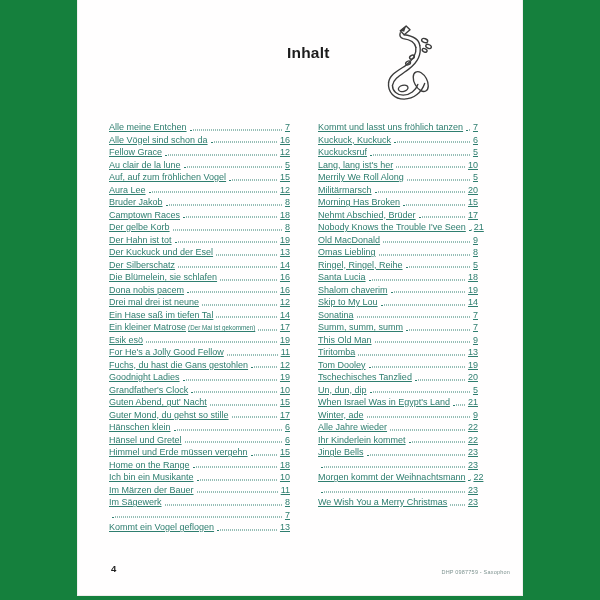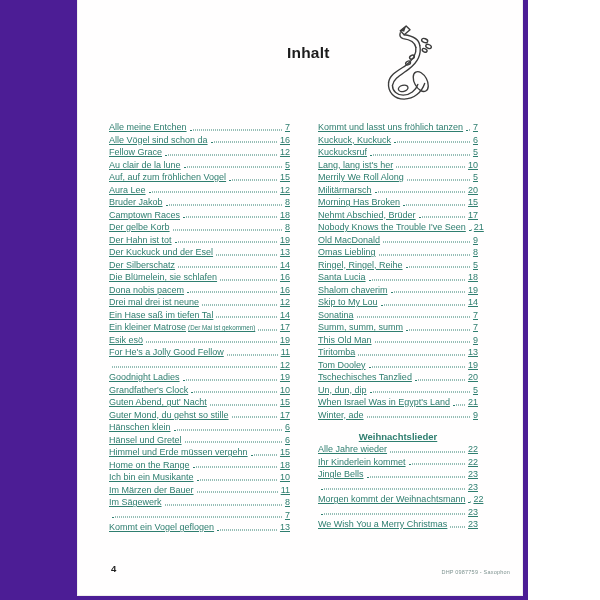--- a/index.html
+++ b/index.html
@@ -1,17 +1,17 @@
 <!DOCTYPE html>
 <html><head>
 <meta charset="utf-8">
 <style>
   html,body{margin:0;padding:0;background:#ffffff;}
   .canvas{
-    position:relative;width:528px;height:600px;background:#4c1d95;overflow:hidden;
+    position:relative;width:600px;height:600px;background:#15803d;overflow:hidden;
     font-family:"Liberation Sans", sans-serif;
     -webkit-font-smoothing:antialiased;
   }
   .page{
     position:absolute;left:77px;top:0;width:444px;height:595px;
     background:#fffefe;
     border-left:1px solid #f1f0ef;border-right:1px solid #f1f0ef;border-bottom:1px solid #efeeec;
   }
   .page-title{
     position:absolute;left:209px;top:44px;margin:0;
@@ -160,20 +160,21 @@
           <span class="toc-title">Esik esö</span>
           <span class="leader"></span>
           <span class="toc-page">19</span>
         </div>
         <div class="toc-row">
           <span class="toc-title">For He's a Jolly Good Fellow</span>
           <span class="leader"></span>
           <span class="toc-page">11</span>
         </div>
         <div class="toc-row">
+          <span class="toc-title">Fuchs, du hast die Gans gestohlen</span>
           <span class="leader"></span>
           <span class="toc-page">12</span>
         </div>
         <div class="toc-row">
           <span class="toc-title">Goodnight Ladies</span>
           <span class="leader"></span>
           <span class="toc-page">19</span>
         </div>
         <div class="toc-row">
           <span class="toc-title">Grandfather's Clock</span>
@@ -352,21 +353,20 @@
             <span class="toc-title">When Israel Was in Egypt's Land</span>
             <span class="leader"></span>
             <span class="toc-page">21</span>
           </div>
           <div class="toc-row">
             <span class="toc-title">Winter, ade</span>
             <span class="leader"></span>
             <span class="toc-page">9</span>
           </div>
         </div>
-      <div class="section-heading">Weihnachtslieder</div>
       <div>
           <div class="toc-row">
             <span class="toc-title">Alle Jahre wieder</span>
             <span class="leader"></span>
             <span class="toc-page">22</span>
           </div>
           <div class="toc-row">
             <span class="toc-title">Ihr Kinderlein kommet</span>
             <span class="leader"></span>
             <span class="toc-page">22</span>

